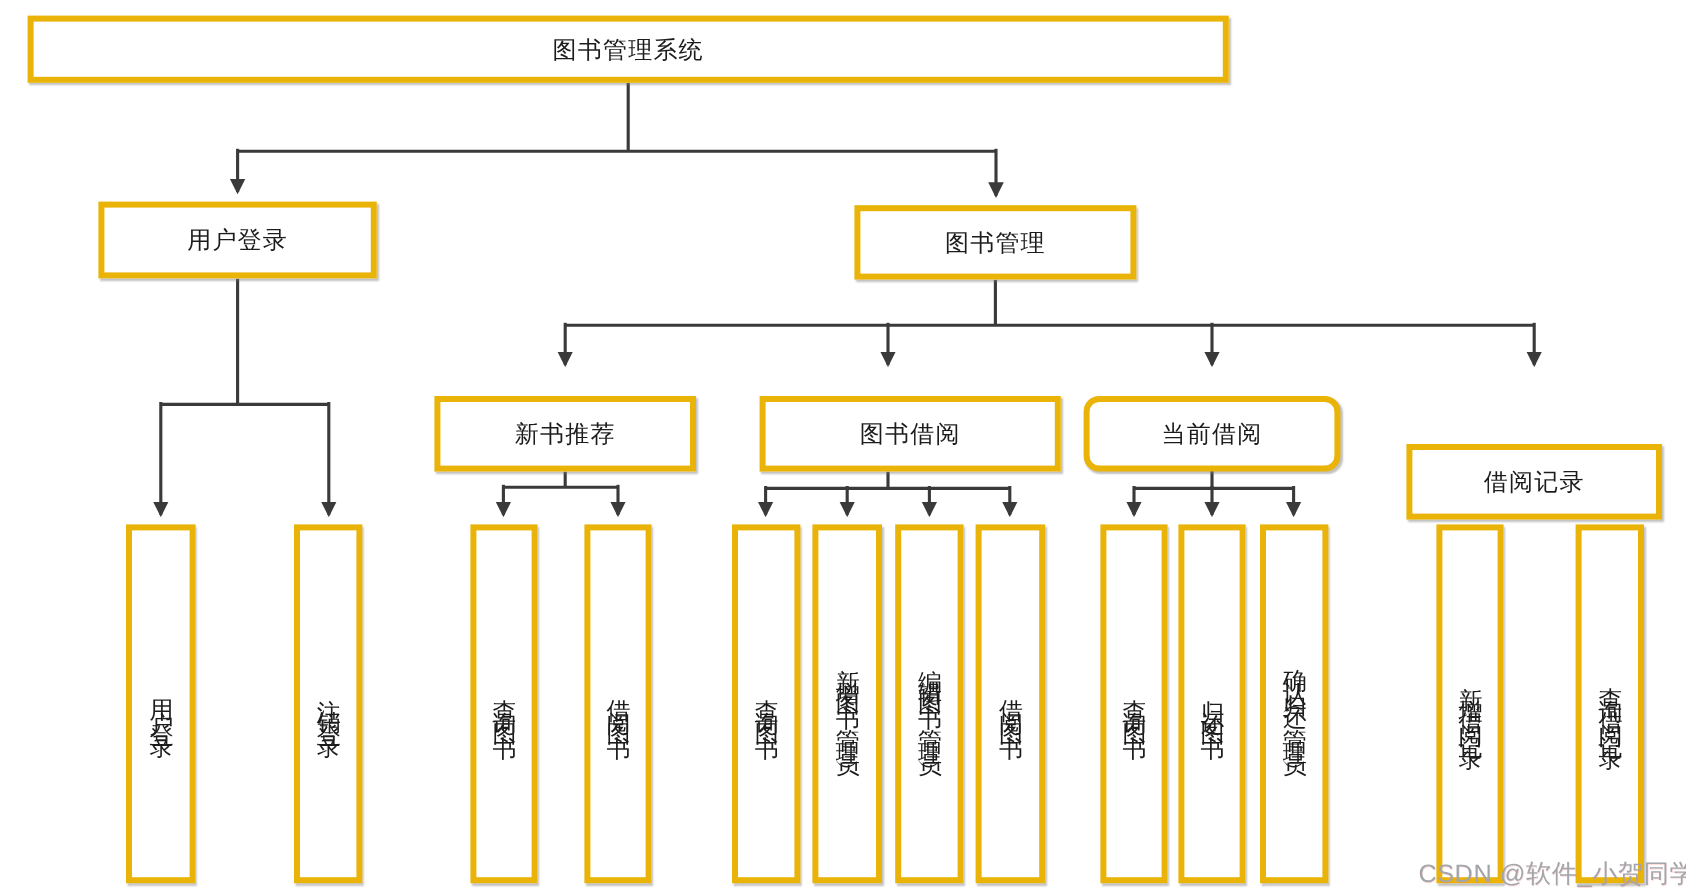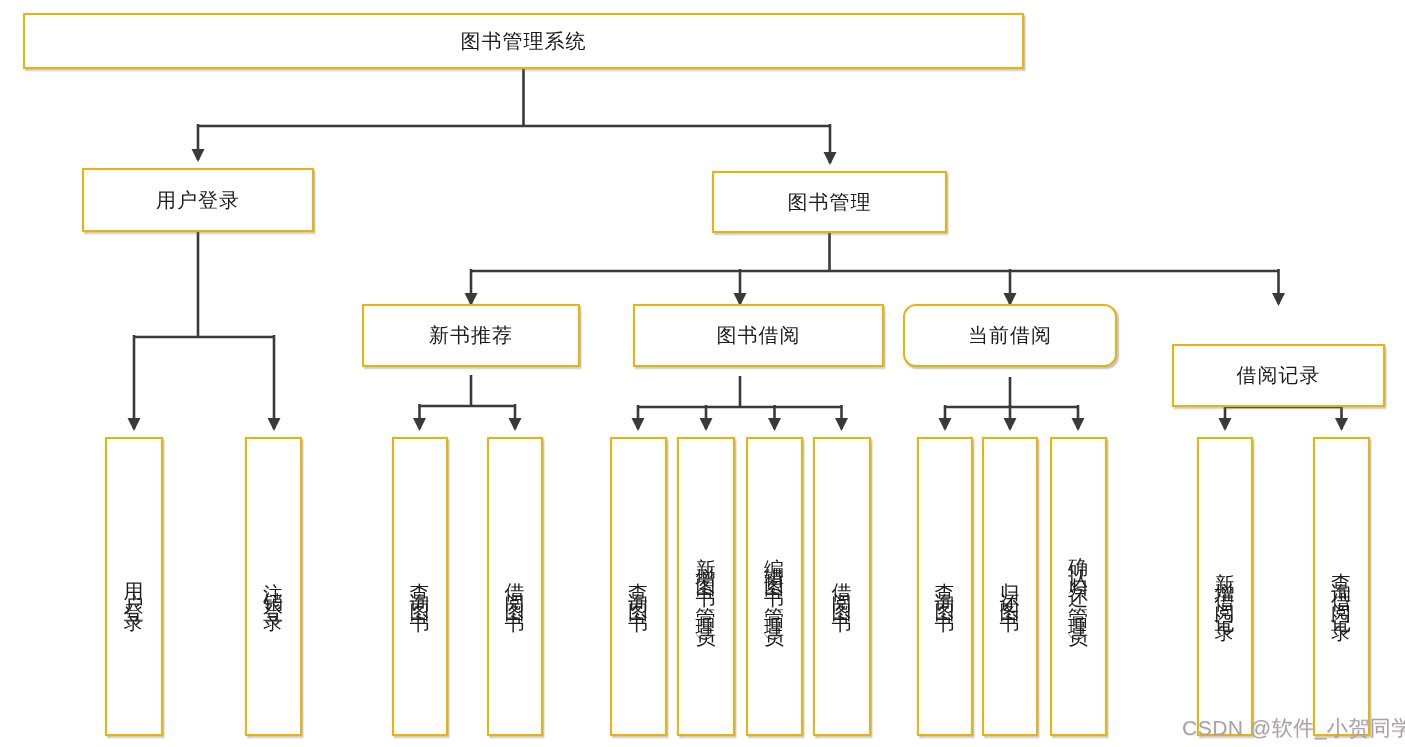--- a/index.html
+++ b/index.html
@@ -18,35 +18,35 @@
     left: 0; top: 0;
     width: 1405px;
     height: 747px;
     pointer-events: none;
   }
 
   .box {
     position: absolute;
     box-sizing: border-box;
     background: #ffffff;
-    border: 2px solid #eab308;
+    border: 5px solid #eab308;
     box-shadow: 1.5px 2px 1.5px rgba(120,120,120,0.45);
     display: flex;
     align-items: center;
     justify-content: center;
     color: #1c1c1c;
   }
 
   .hbox { font-size: 20px; letter-spacing: 1px; }
 
   .root-box   { left: 23px;   top: 13px;  width: 1001px; height: 56px; }
   .login-box  { left: 82px;   top: 168px; width: 232px;  height: 64px; }
   .mgmt-box   { left: 712px;  top: 171px; width: 235px;  height: 62px; }
 
-  .l3-box { top: 304px; height: 63px; font-family: Liberation Mono, monospace; }
+  .l3-box { top: 330px; height: 63px; font-family: Liberation Mono, monospace; }
   .nb-box { left: 362px;  width: 218px; }
   .bb-box { left: 633px;  width: 251px; }
   .cb-box { left: 903px;  width: 214px; border-radius: 13px; }
   .rb-box { left: 1172px; width: 213px; margin-top: 40px; }
 
   .vbox { top: 437px; height: 299px; }
   .vtext {
     writing-mode: vertical-rl;
     text-orientation: mixed;
     font-size: 20px;

